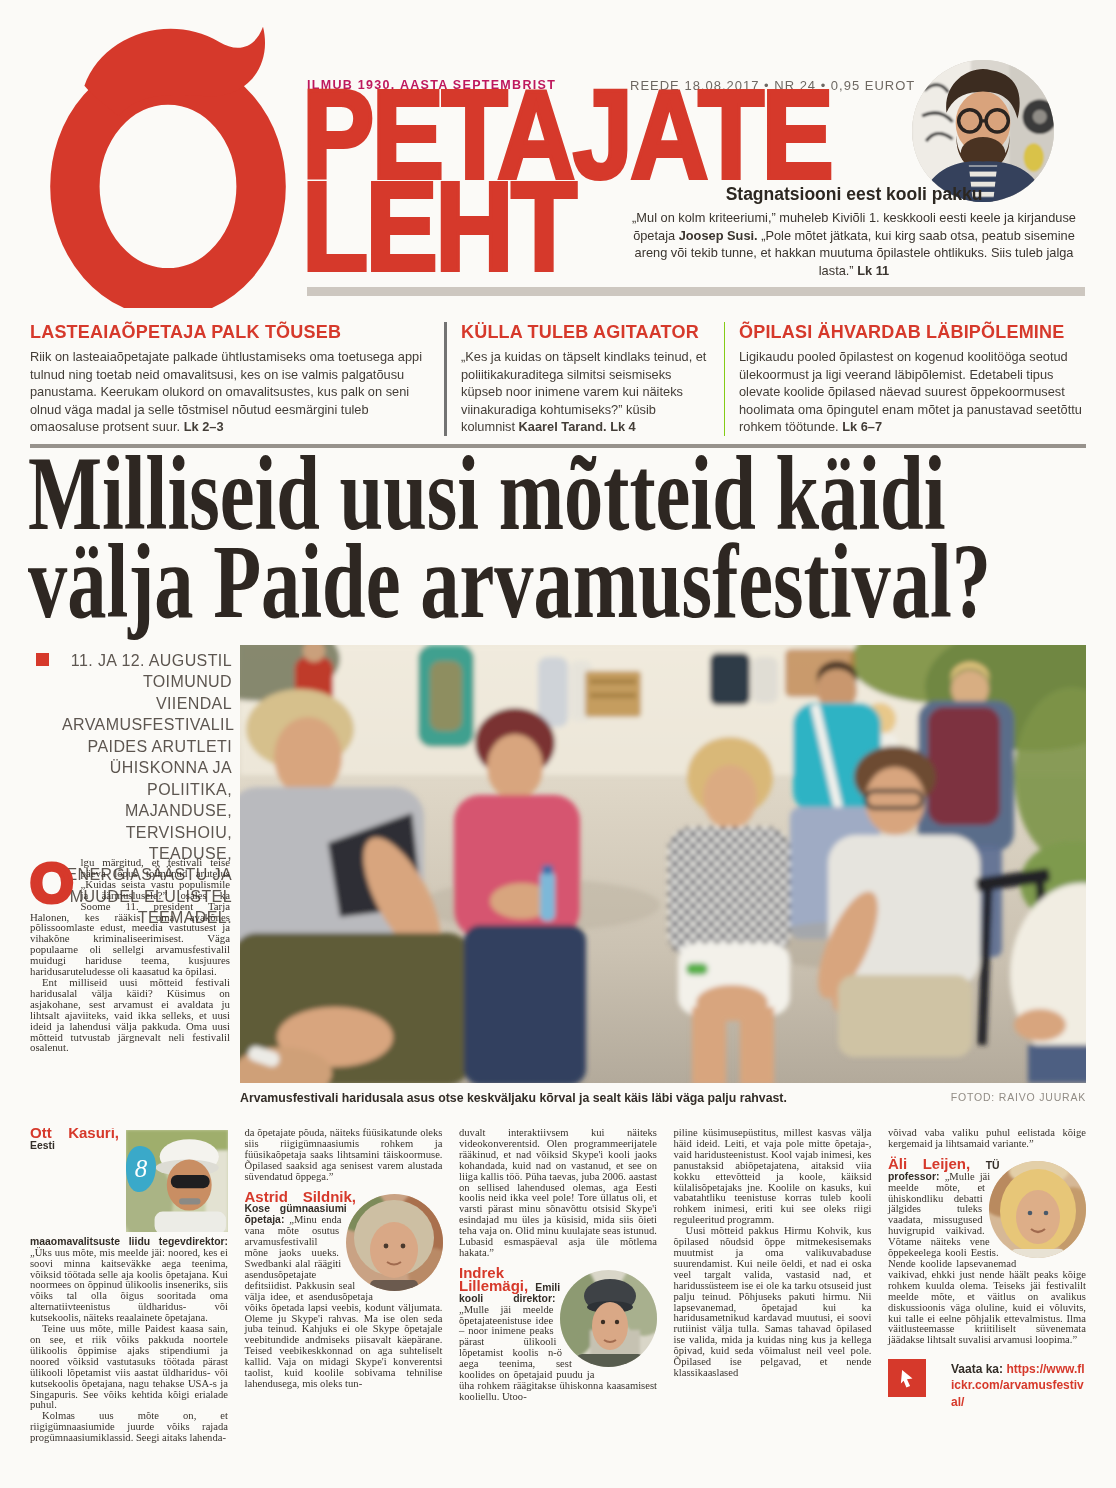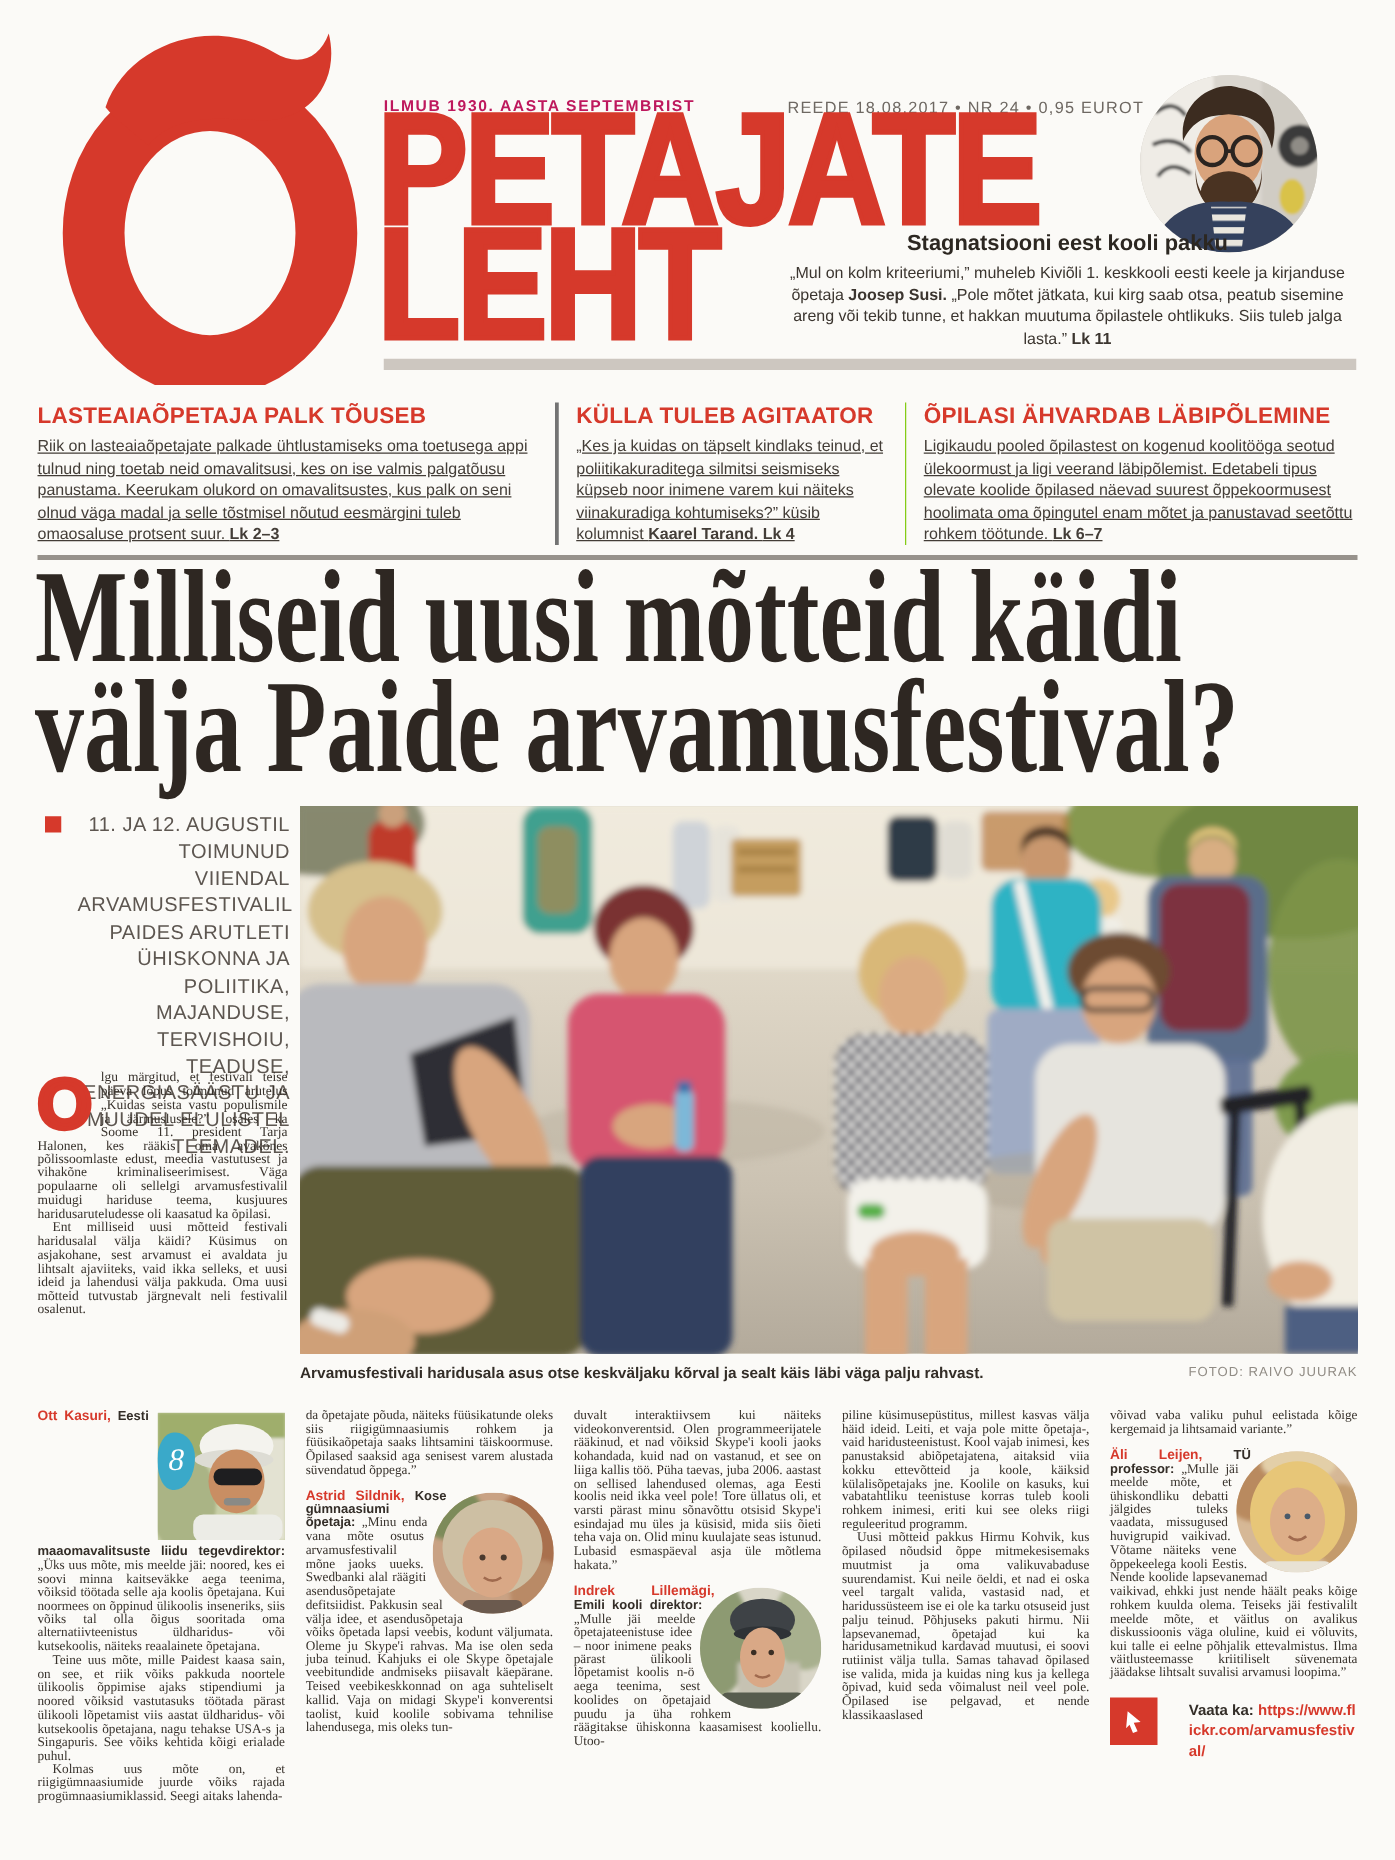--- a/index.html
+++ b/index.html
@@ -24,60 +24,60 @@
   .b{font-weight:700;}
   .mast-rule{position:absolute;left:307px;top:287px;width:778px;height:9px;background:#cdc7c0;}
 
   
   .teasers{position:absolute;left:30px;top:322px;width:1056px;display:flex;}
   .teaser{box-sizing:border-box;}
   .teaser1{width:414px;padding-right:16px;}
   .teaser2{width:280px;padding:0 12px 0 14px;border-left:3px solid #737373;}
   .teaser3{width:362px;padding-left:14px;border-left:1px solid #84cc16;}
   .teaser-title{color:#d6392b;font-weight:700;font-size:18px;letter-spacing:.2px;margin-bottom:5px;}
-  .teaser-body{font-size:12.8px;line-height:1.37;color:#433d37;text-decoration:underline;}
+  .teaser-body{font-size:12.8px;line-height:1.37;color:#433d37;}
   .section-rule{position:absolute;left:30px;top:444px;width:1056px;height:4px;background:#97928c;}
 
   
   .headline{position:absolute;left:28px;top:450px;width:1080px;
             font-family:"Liberation Serif","DejaVu Serif",serif;font-size:106px;
             line-height:88px;color:#2e2722;}
   .headline-line{display:block;transform:scaleX(.74);transform-origin:0 0;white-space:nowrap;}
 
   
   .standfirst{position:absolute;left:36px;top:650px;width:196px;padding-left:26px;box-sizing:border-box;
               font-size:16px;line-height:1.34;letter-spacing:.4px;color:#5d5650;text-align:right;}
   .standfirst-bullet{position:absolute;left:0;top:3px;width:13px;height:13px;background:#d6392b;}
 
   
   .photo{position:absolute;left:240px;top:645px;width:846px;height:438px;overflow:hidden;background:#d9d2c4;}
   .photo svg{display:block;}
   .caption-row{position:absolute;left:240px;top:1091px;width:846px;display:flex;
-               justify-content:space-between;align-items:center;}
+               justify-content:space-between;align-items:flex-start;}
   .caption-text{font-size:12.3px;font-weight:700;color:#332d27;}
   .caption-credit{font-size:10.5px;color:#918c85;letter-spacing:.8px;}
 
   
   .article-intro{position:absolute;left:30px;top:857px;width:200px;
                  font-family:"Liberation Serif","DejaVu Serif",serif;font-size:10.8px;
                  line-height:10.9px;color:#38322c;text-align:justify;}
   .article-intro p{margin:0;}
   .article-intro p.indent{text-indent:12px;}
   .dropcap{float:left;color:#d6392b;font-family:"Liberation Sans",sans-serif;font-weight:700;
            font-size:56px;line-height:46px;-webkit-text-stroke:4px #d6392b;margin:3px 7px 0 0;}
 
   
   .columns{position:absolute;left:30px;top:1128px;width:1056px;height:358px;display:flex;
            justify-content:space-between;overflow:hidden;}
   .col{width:198px;font-family:"Liberation Serif","DejaVu Serif",serif;font-size:10.6px;
        line-height:10.9px;color:#38322c;text-align:justify;}
   .col p{margin:0;}
   .col p.indent{text-indent:12px;}
   .col p.sp-gap{margin-top:9px;}
-  .speaker-name{font-family:"Liberation Sans",sans-serif;font-weight:700;color:#d6392b;font-size:11px;}
+  .speaker-name{font-family:"Liberation Sans",sans-serif;font-weight:700;color:#d6392b;font-size:15px;}
   .speaker-role{font-family:"Liberation Sans",sans-serif;font-weight:700;color:#332d27;font-size:10.4px;}
   .photo-float{float:right;width:97px;height:97px;margin:2px 0 4px 7px;overflow:hidden;
                position:relative;shape-outside:inset(0);}
   .photo-float.round{border-radius:50%;shape-outside:circle(50%);}
   .photo-float svg{display:block;}
   .ott{width:102px;height:102px;}
   .badge8{position:absolute;left:0;top:16px;width:30px;height:46px;background:#3aa9c9;
           border-radius:46% 54% 58% 42% / 48% 46% 60% 52%;color:#fff;
           font-family:"Liberation Serif",serif;font-size:25px;font-style:italic;
           display:flex;align-items:center;justify-content:center;}

